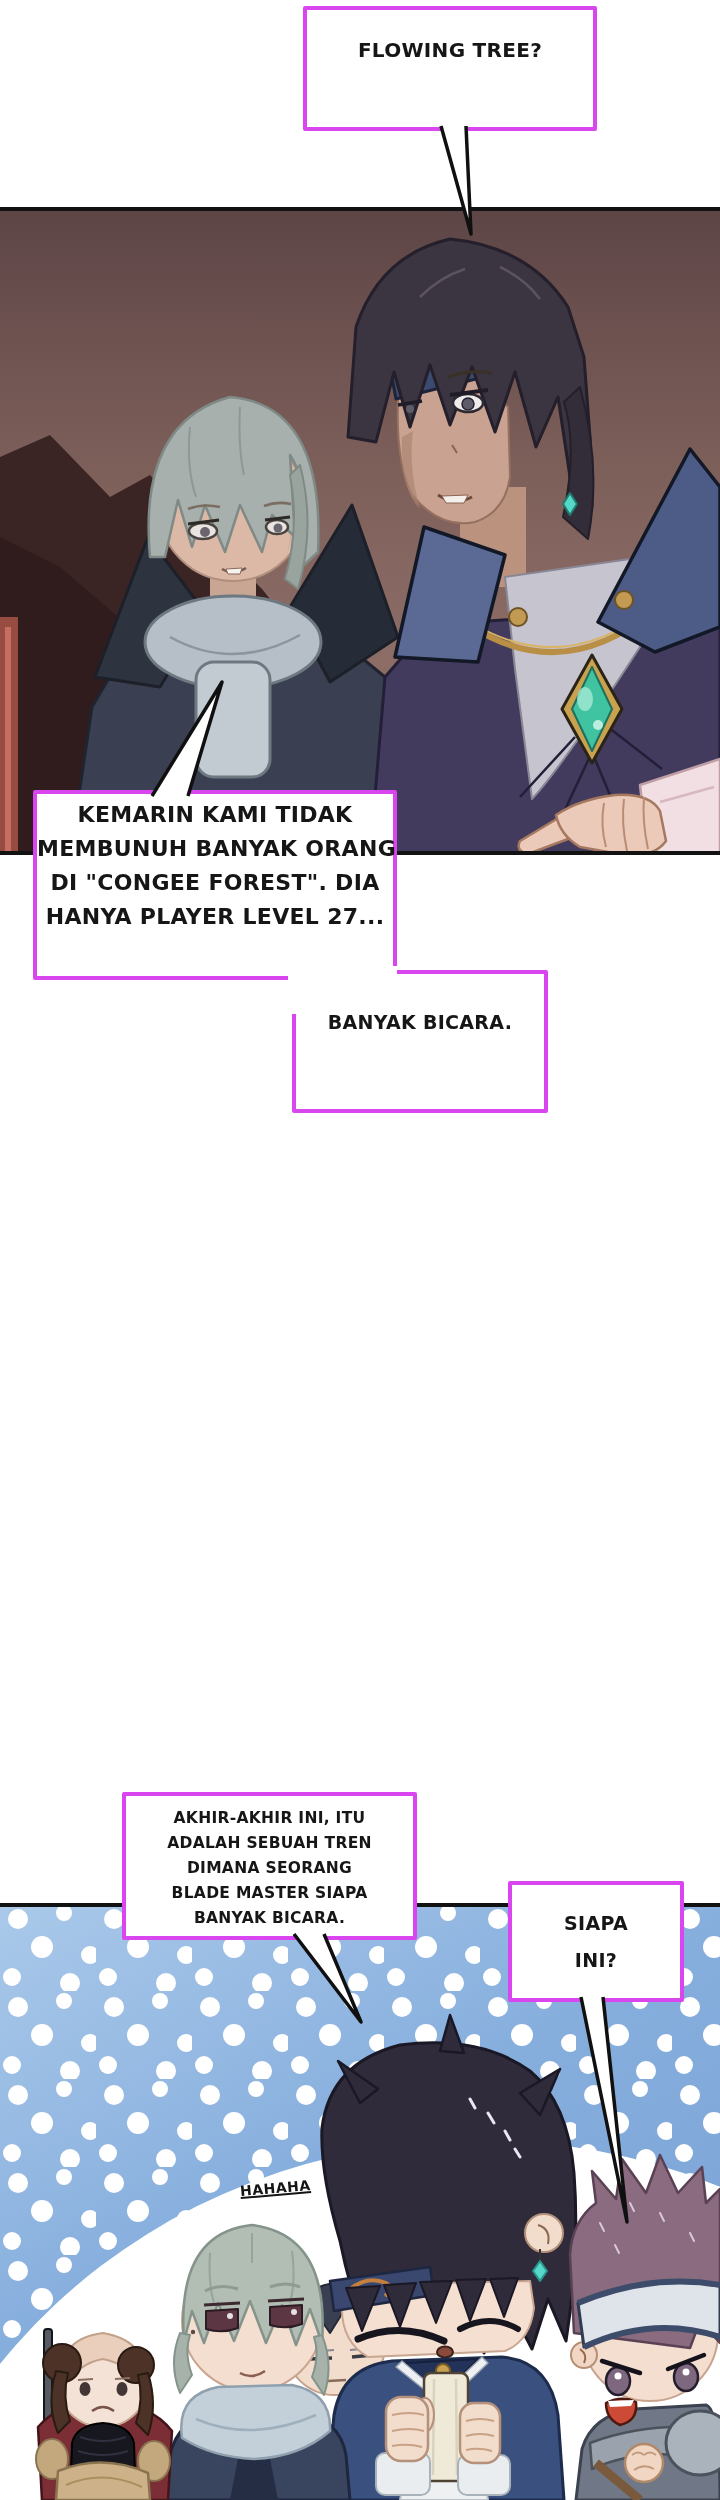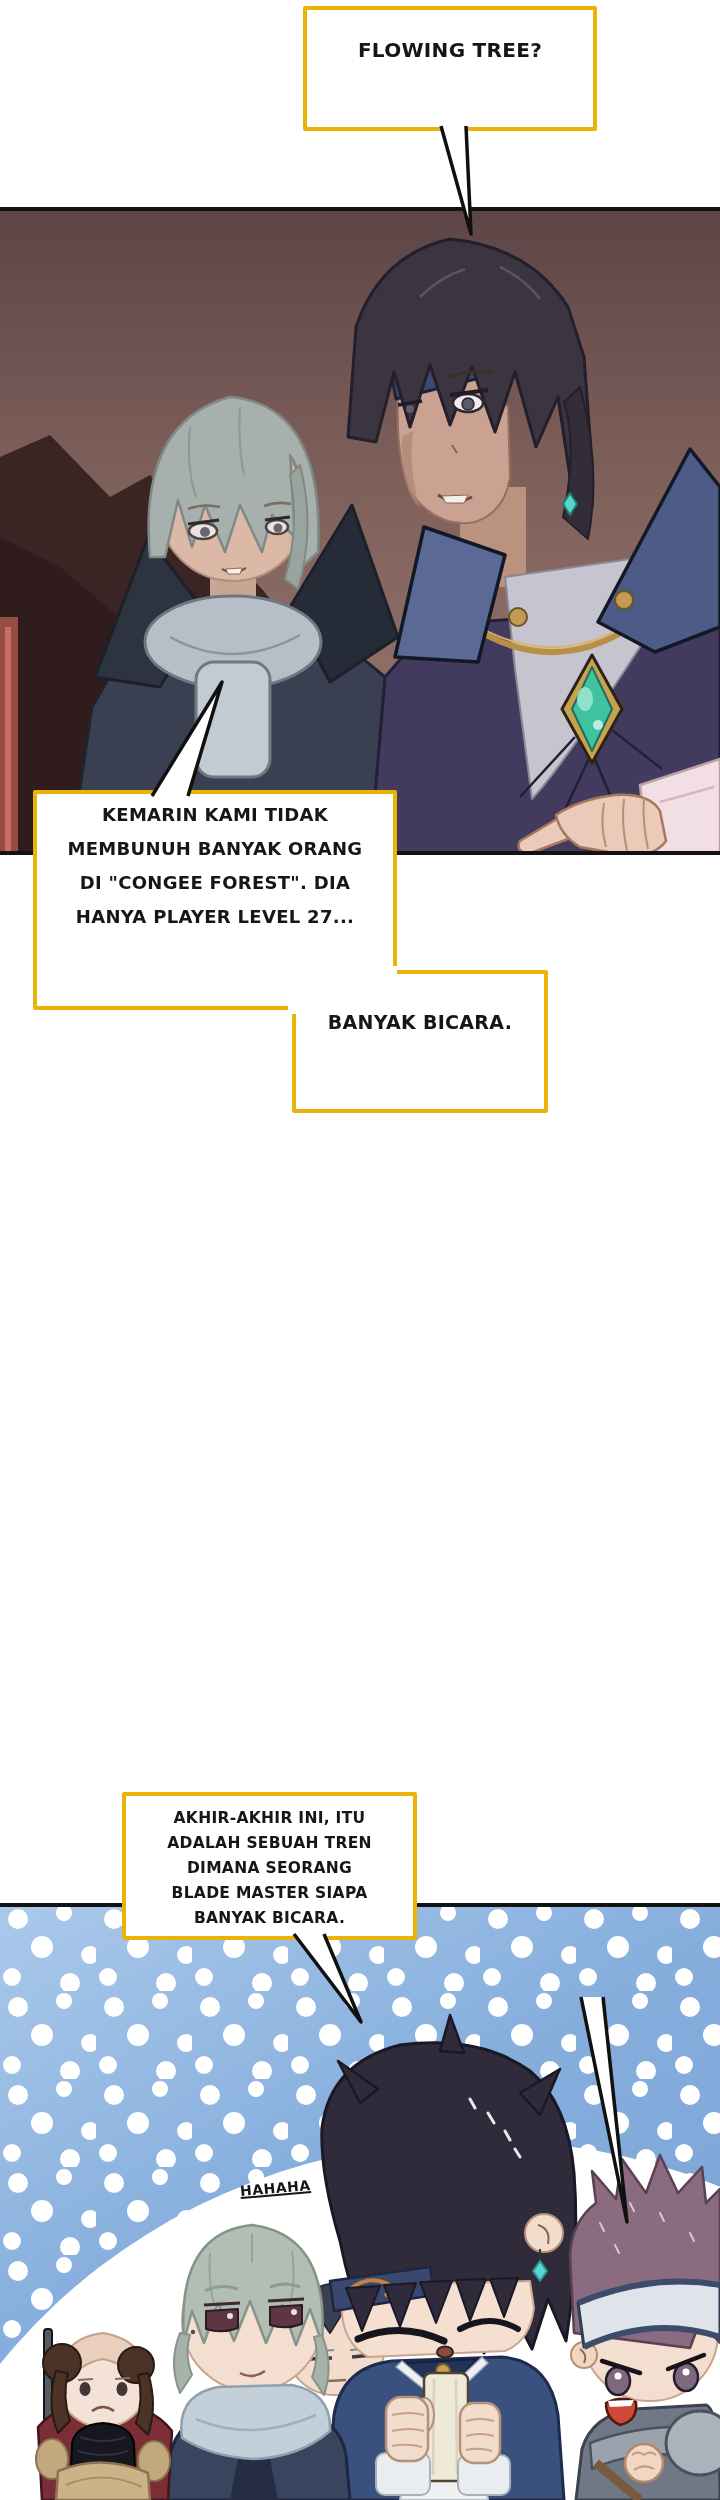--- a/index.html
+++ b/index.html
@@ -1,24 +1,24 @@
 <!DOCTYPE html>
 <html><head>
 <meta charset="utf-8">
 <style>
   html,body{margin:0;padding:0;background:#ffffff;}
   .page{position:relative;width:720px;height:2500px;background:#ffffff;overflow:hidden;
         font-family:"DejaVu Sans",sans-serif;}
   .panel{position:absolute;left:0;}
-  .bubble{position:absolute;background:#ffffff;border:4px solid #eab308;border-radius:2px;
+  .bubble{position:absolute;background:#ffffff;border:4px solid #d946ef;border-radius:2px;
           box-sizing:border-box;text-align:center;font-weight:bold;color:#161616;
           font-family:"DejaVu Sans",sans-serif;letter-spacing:.3px;z-index:5;}
   .bubble .ln{white-space:nowrap;}
   #b1{left:303px;top:6px;width:294px;height:125px;font-size:20px;line-height:33px;padding-top:24px;}
-  #b2{left:33px;top:790px;width:364px;height:220px;font-size:18px;line-height:34px;padding-top:4px;}
+  #b2{left:33px;top:790px;width:364px;height:190px;font-size:22px;line-height:34px;padding-top:4px;}
   #b3{left:292px;top:970px;width:256px;height:143px;font-size:19px;line-height:36px;padding-top:30px;}
   #b4{left:122px;top:1792px;width:295px;height:148px;font-size:15.5px;line-height:25px;padding-top:10px;}
   #b5{left:508px;top:1881px;width:176px;height:121px;font-size:19px;line-height:37px;padding-top:20px;}
   #bubble-merge-patch{position:absolute;left:288px;top:966px;width:109px;height:48px;
           background:#ffffff;z-index:6;}
   #tails{position:absolute;left:0;top:0;z-index:7;pointer-events:none;}
   #sfx-laugh{position:absolute;left:240px;top:2180px;z-index:4;font-size:14px;font-weight:bold;
           color:#141414;transform:rotate(-5deg);letter-spacing:.5px;
           text-decoration:underline;text-decoration-thickness:2px;width:max-content;}
 </style>
@@ -297,20 +297,24 @@
   <div id="bubble-merge-patch"></div>
 
   <div class="bubble" id="b4">
     <div class="ln">AKHIR-AKHIR INI, ITU</div>
     <div class="ln">ADALAH SEBUAH TREN</div>
     <div class="ln">DIMANA SEORANG</div>
     <div class="ln">BLADE MASTER SIAPA</div>
     <div class="ln">BANYAK BICARA.</div>
   </div>
 
+  <div class="bubble" id="b5">
+    <div class="ln">SIAPA</div>
+    <div class="ln">INI?</div>
+  </div>
 
   <svg id="tails" width="720" height="2500" viewBox="0 0 720 2500">
     <path d="M441,126 L471,234 L466,126" fill="#ffffff" stroke="#101010" stroke-width="3.5" stroke-linejoin="round"></path>
     <path d="M152,796 L222,682 L188,796" fill="#ffffff" stroke="#101010" stroke-width="3.5" stroke-linejoin="round"></path>
     <path d="M294,1934 L361,2022 L324,1934" fill="#ffffff" stroke="#101010" stroke-width="3.5" stroke-linejoin="round"></path>
     <path d="M581,1997 L627,2222 L603,1997" fill="#ffffff" stroke="#101010" stroke-width="3.5" stroke-linejoin="round"></path>
   </svg>
 
 </div>
 

